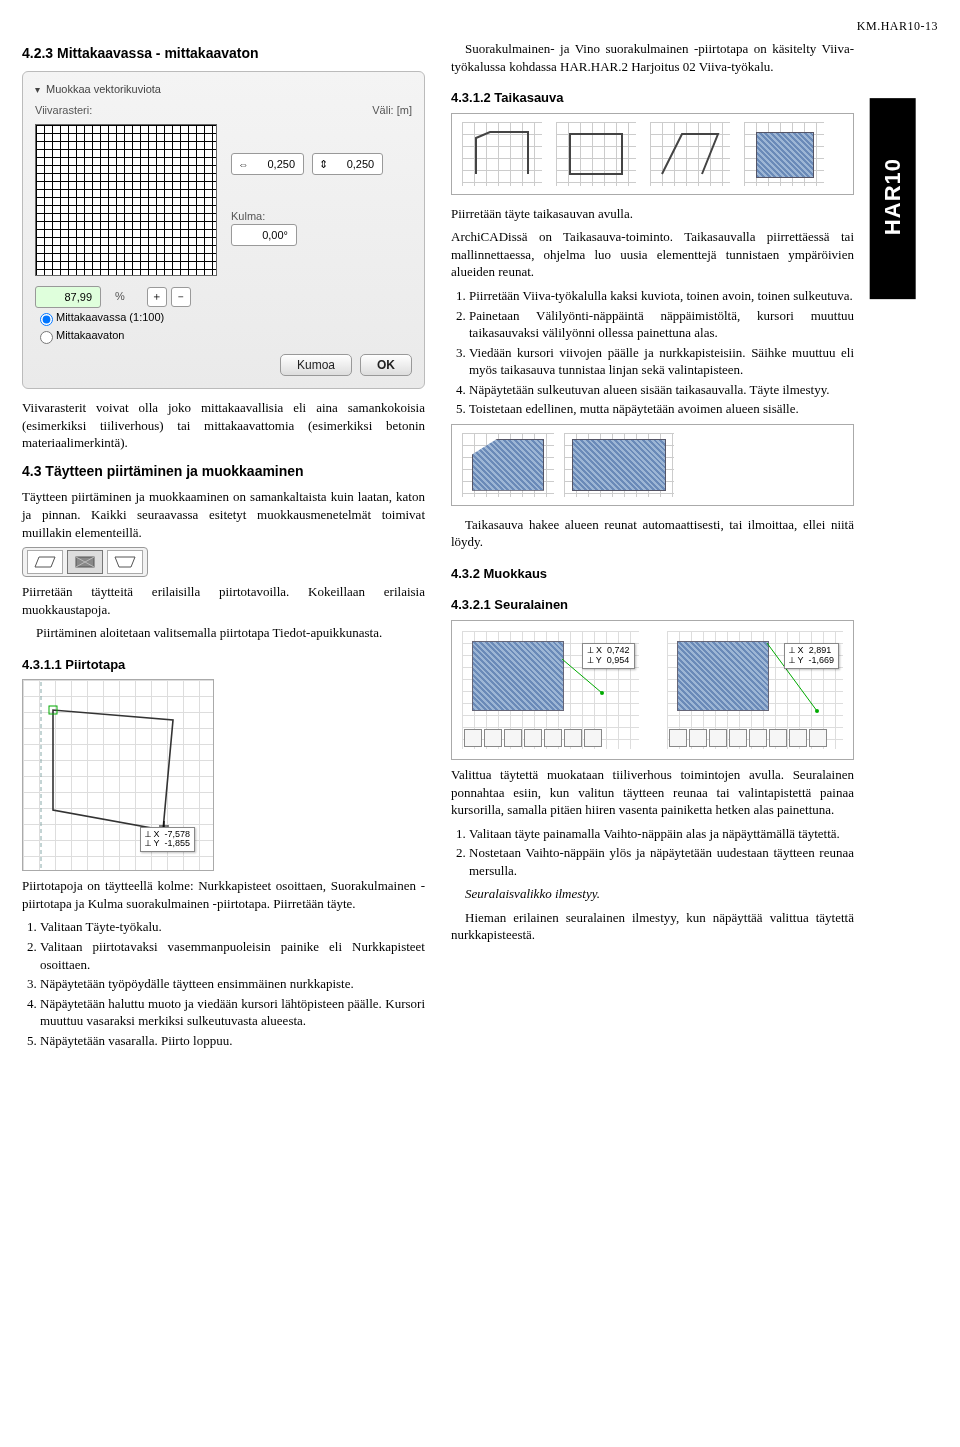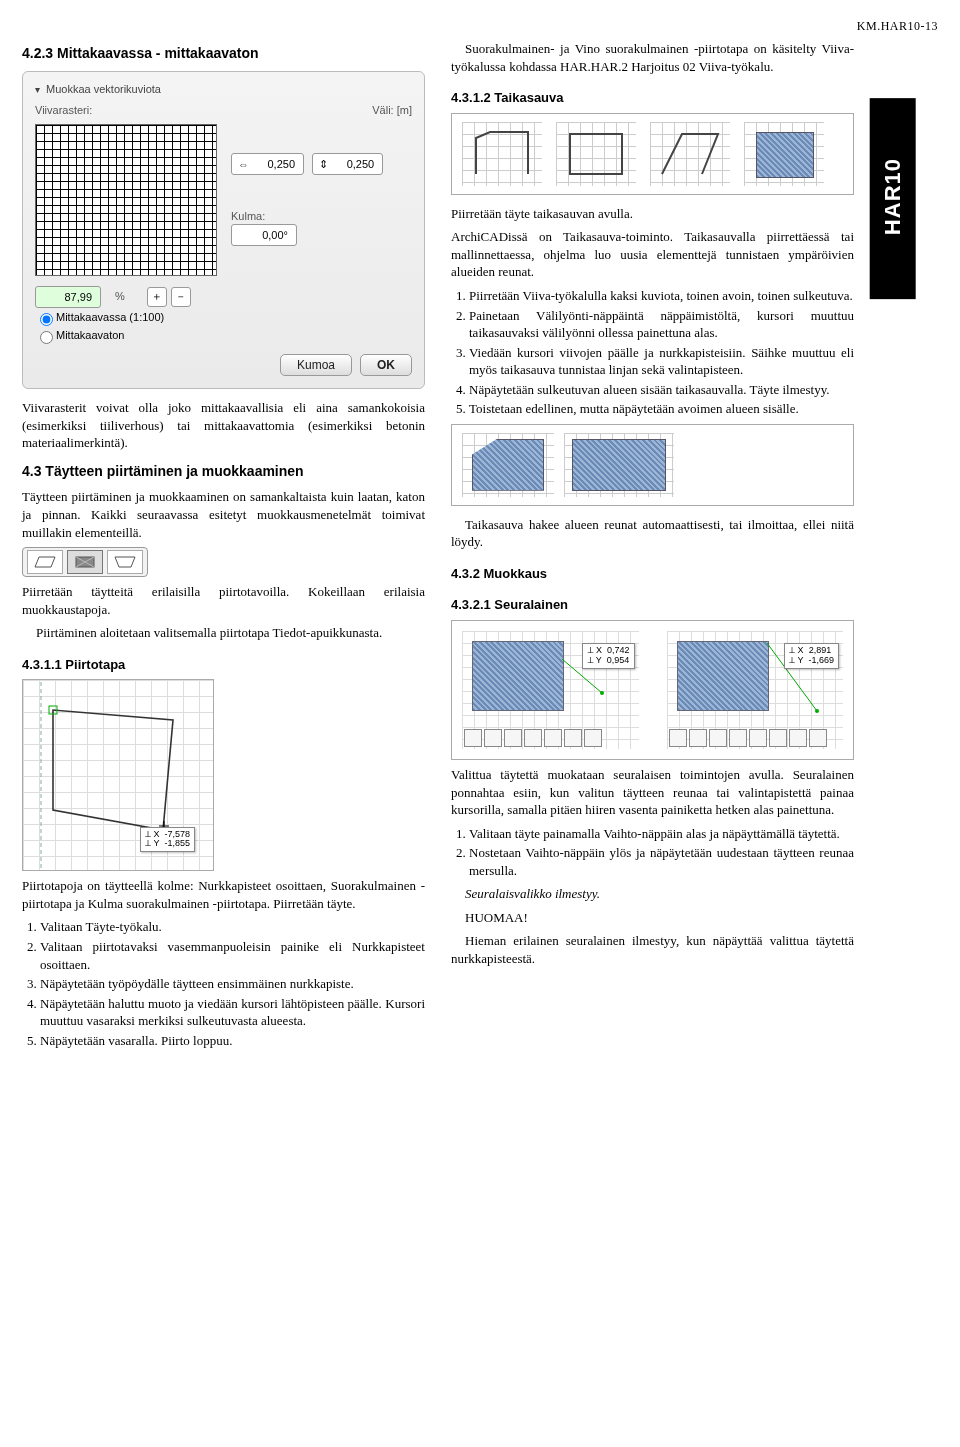--- a/index.html
+++ b/index.html
@@ -331,23 +331,22 @@
             <div class="mb"></div>
             <div class="mb"></div>
             <div class="mb"></div>
             <div class="mb"></div>
             <div class="mb"></div>
             <div class="mb"></div>
           </div>
         </div>
       </div>
 
-      <p>Valittua täytettä muokataan seuralaisen toimintojen avulla. Seuralainen ponnahtaa esiin, kun valitun täytteen reunaa tai valintapistettä painaa kursorilla, samalla pitäen hiiren vasenta painiketta hetken alas painettuna.</p>
+      <p>Valittua täytettä muokataan tiiliverhous toimintojen avulla. Seuralainen ponnahtaa esiin, kun valitun täytteen reunaa tai valintapistettä painaa kursorilla, samalla pitäen hiiren vasenta painiketta hetken alas painettuna.</p>
       <ol>
         <li><span>Valitaan täyte painamalla Vaihto-näppäin alas ja näpäyttämällä täytettä.</span></li>
         <li><span>Nostetaan Vaihto-näppäin ylös ja näpäytetään uudestaan täytteen reunaa mersulla.</span></li>
       </ol>
       <p style="text-indent:14px;" class="italic">Seuralaisvalikko ilmestyy.</p>
-      <p style="text-indent:14px;">HUOMAA!</p>
       <p style="text-indent:14px;">Hieman erilainen seuralainen ilmestyy, kun näpäyttää valittua täytettä nurkkapisteestä.</p>
     </div>
   </div>
 </div>
 
 </body></html>

